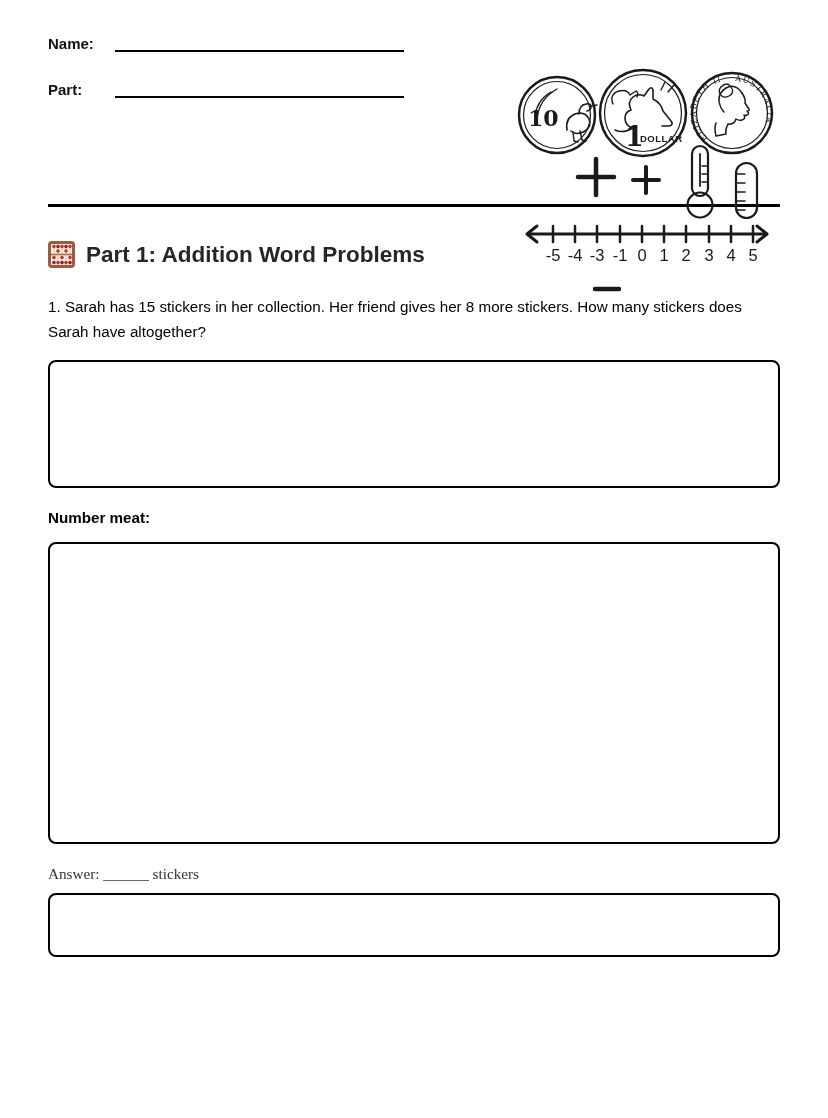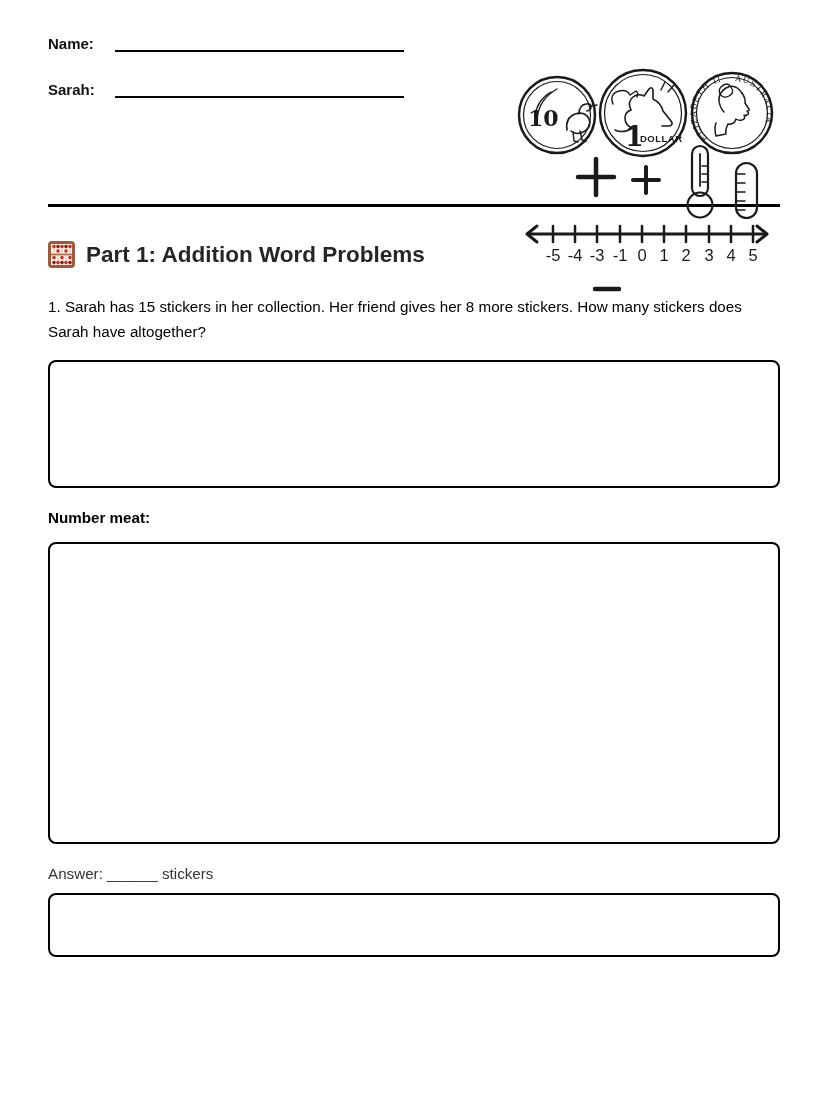--- a/index.html
+++ b/index.html
@@ -20,37 +20,37 @@
   .divider{height:3px;background:#000;border:none;margin:106px 0 0 0;width:732px;}
   .part-heading-row{display:flex;align-items:flex-end;margin-top:34px;gap:11px;}
   .abacus{width:27px;height:27px;flex:none;}
   .part-heading{font-size:22.5px;font-weight:700;color:#262626;margin:0;line-height:27px;}
   .question{font-size:15.2px;font-weight:400;color:#000;line-height:25px;margin:26px 0 0 0;}
   .work-box{border:2px solid #000;border-radius:8px;background:#fff;margin-top:16px;}
   .box-small{height:124px;}
   .box-large{height:298px;margin-top:15px;}
   .box-bottom{height:60px;margin-top:10px;}
   .sub-label{font-size:15.2px;font-weight:700;color:#000;margin:20px 0 0 0;line-height:19px;}
-  .answer{font-size:15.2px;font-weight:400;color:#333;margin:20px 0 0 0;line-height:19px;}
+  .answer{font-size:15.2px;font-weight:400;color:#333;margin:20px 0 0 0;line-height:19px;font-family:Liberation Serif, serif;}
   .illustration{position:absolute;left:515px;top:62px;width:272px;height:238px;}
   .illustration svg{display:block;}
 </style>
 </head>
 <body>
 
 <div class="content">
 
 
   <div class="field-row name">
     <span class="field-label">Name:</span>
     <span class="write-line"></span>
   </div>
 
   <div class="field-row date">
-    <span class="field-label">Sarah:</span>
+    <span class="field-label">Part:</span>
     <span class="write-line"></span>
   </div>
 
   <hr class="divider">
 
   <div class="part-heading-row">
     <span class="abacus">
       <svg width="27" height="27" viewBox="0 0 27 27">
         <rect x="1.5" y="1.5" width="24" height="24" rx="2.5" fill="#fdf6ee" stroke="#9c5b3c" stroke-width="3"></rect>
         <line x1="3" y1="13.5" x2="24" y2="13.5" stroke="#9c5b3c" stroke-width="1.6"></line>

